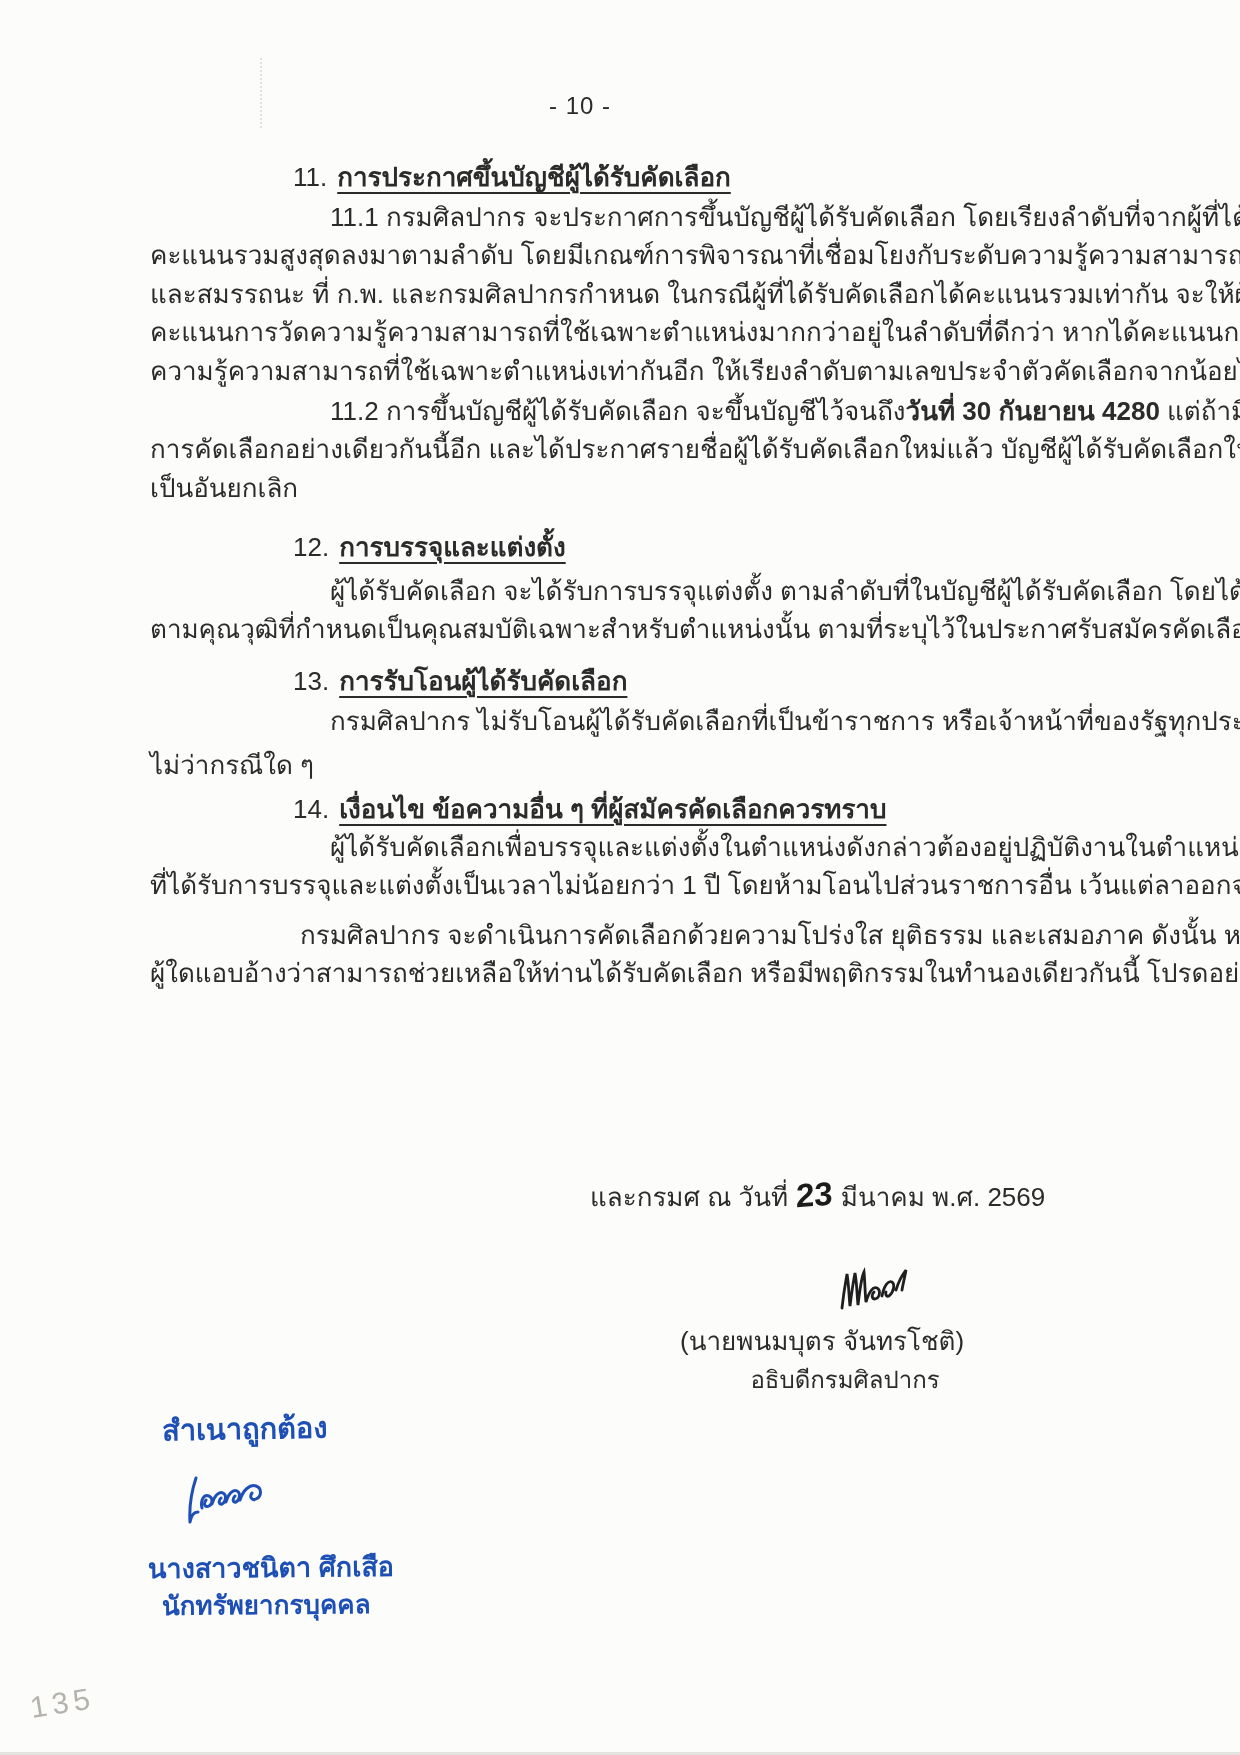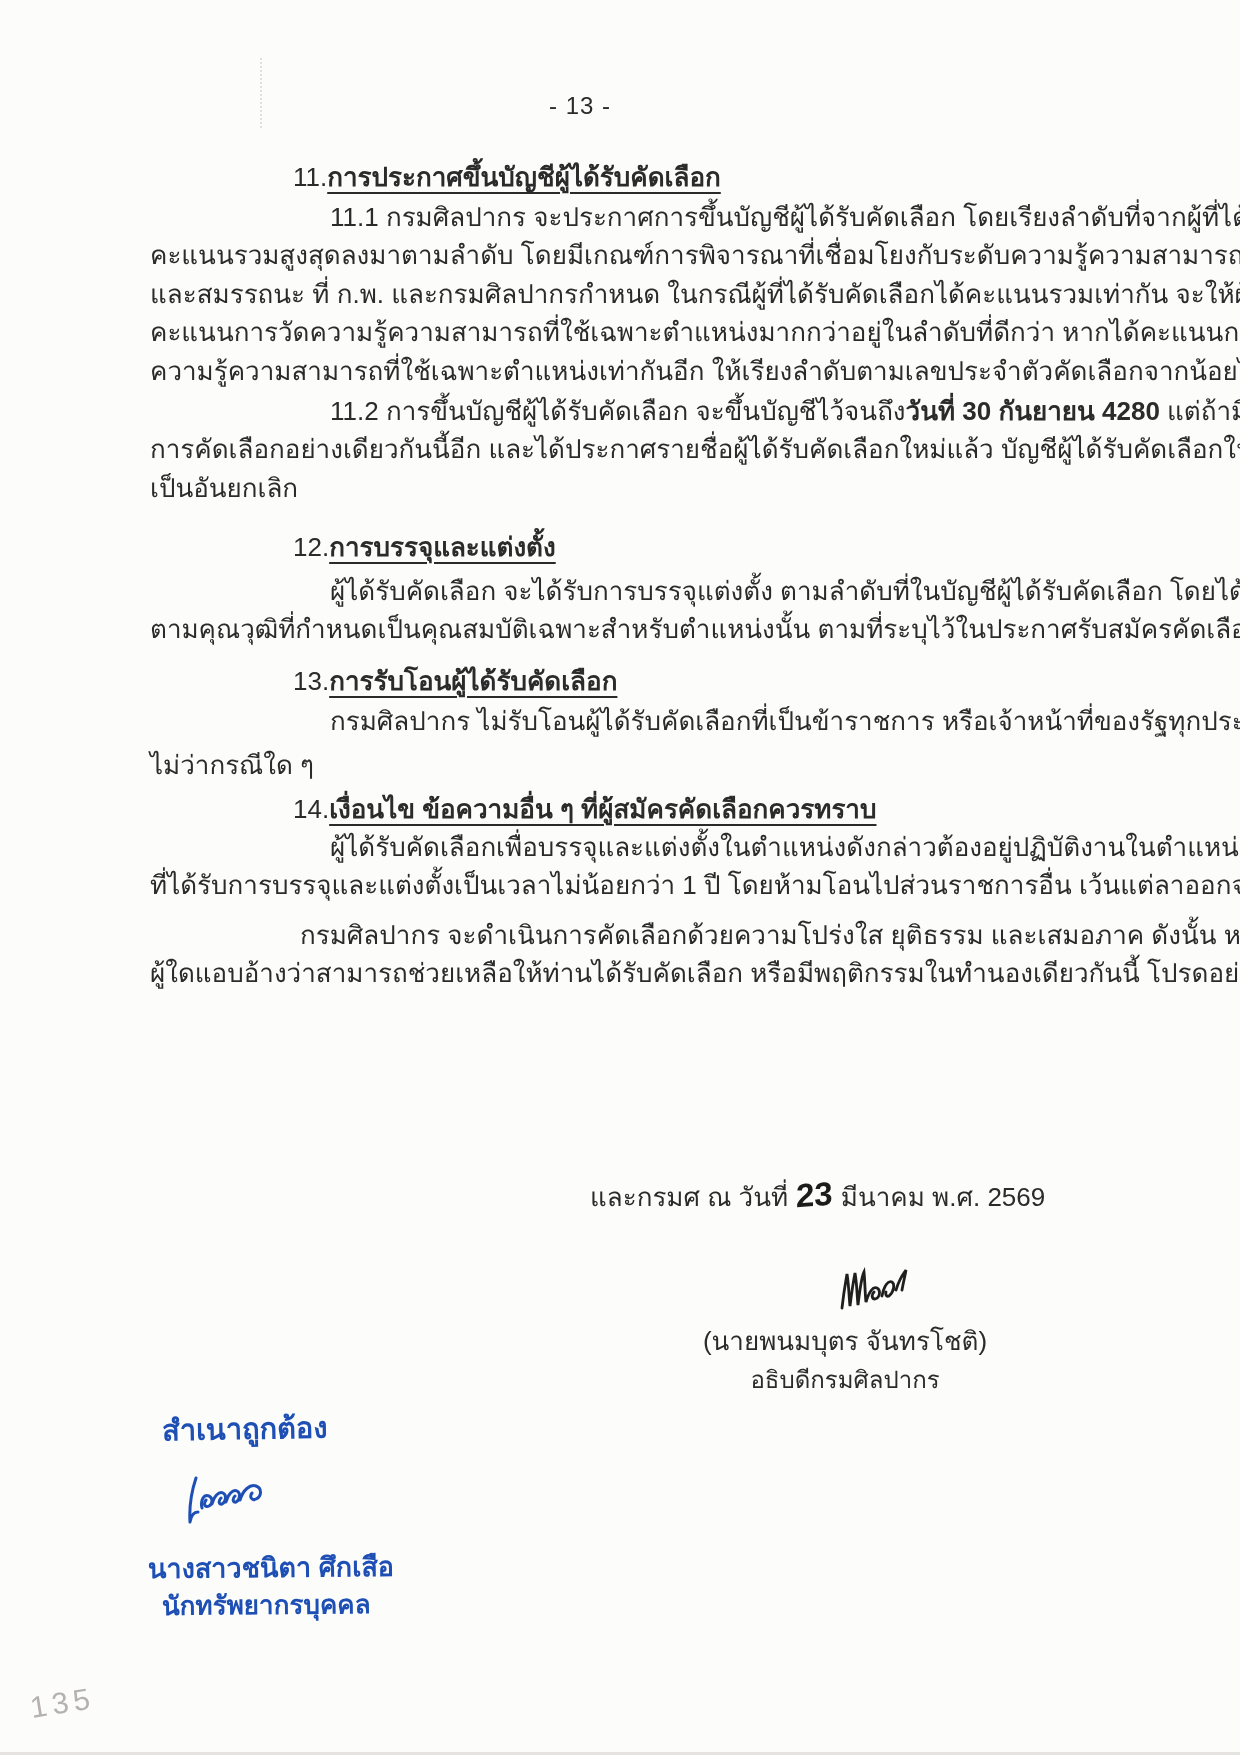--- a/index.html
+++ b/index.html
@@ -19,21 +19,21 @@
     font-size: 24px;
     letter-spacing: 1px;
   }
   .heading {
     position: absolute;
     left: 293px;
     font-size: 26px;
     line-height: 38px;
     white-space: nowrap;
   }
-  .heading .sec-num { }
+  .heading .sec-num { margin-right: 10px; }
   .heading .sec-title {
     text-decoration: underline;
     text-decoration-thickness: 1.5px;
     text-underline-offset: 6px;
     font-weight: bold;
   }
   .line {
     position: absolute;
     left: 150px;
     font-size: 26px;
@@ -53,21 +53,21 @@
     display: inline-block;
     font-weight: 700;
     font-size: 33px;
     margin: 0 8px;
     transform: rotate(-4deg) skewX(-4deg);
     color: #1c1c1c;
   }
   .sig-black { position: absolute; top: 1266px; left: 836px; }
   .signer-name {
     position: absolute; top: 1320px; left: 680px; width: 330px;
-    text-align: center; font-size: 26px; white-space: nowrap;
+    text-align: left; font-size: 26px; white-space: nowrap;
   }
   .signer-title {
     position: absolute; top: 1360px; left: 680px; width: 330px;
     text-align: center; font-size: 24px; white-space: nowrap;
   }
   .stamp-copy {
     position: absolute; top: 1406px; left: 162px;
     font-size: 29px; font-weight: 700;
     color: #1d4fb5;
     transform: rotate(-1deg);
@@ -103,21 +103,21 @@
     height: 3px; background: #e4e3e0;
   }
 </style>
 </head>
 <body>
 
 <div class="page">
 
   <div class="scan-artifact"></div>
 
-  <div class="page-number">- 13 -</div>
+  <div class="page-number">- 10 -</div>
 
   <div class="heading" style="top:158px">
     <span class="sec-num">11.</span><span class="sec-title">การประกาศขึ้นบัญชีผู้ได้รับคัดเลือก</span>
   </div>
 
   <div class="line ind180" style="top:198px">11.1 กรมศิลปากร จะประกาศการขึ้นบัญชีผู้ได้รับคัดเลือก โดยเรียงลำดับที่จากผู้ที่ได้</div>
   <div class="line" style="top:236px">คะแนนรวมสูงสุดลงมาตามลำดับ โดยมีเกณฑ์การพิจารณาที่เชื่อมโยงกับระดับความรู้ความสามารถ ทักษะ</div>
   <div class="line" style="top:275px">และสมรรถนะ ที่ ก.พ. และกรมศิลปากรกำหนด ในกรณีผู้ที่ได้รับคัดเลือกได้คะแนนรวมเท่ากัน จะให้ผู้ได้</div>
   <div class="line" style="top:313px">คะแนนการวัดความรู้ความสามารถที่ใช้เฉพาะตำแหน่งมากกว่าอยู่ในลำดับที่ดีกว่า หากได้คะแนนการวัด</div>
   <div class="line" style="top:352px">ความรู้ความสามารถที่ใช้เฉพาะตำแหน่งเท่ากันอีก ให้เรียงลำดับตามเลขประจำตัวคัดเลือกจากน้อยไปมาก</div>

